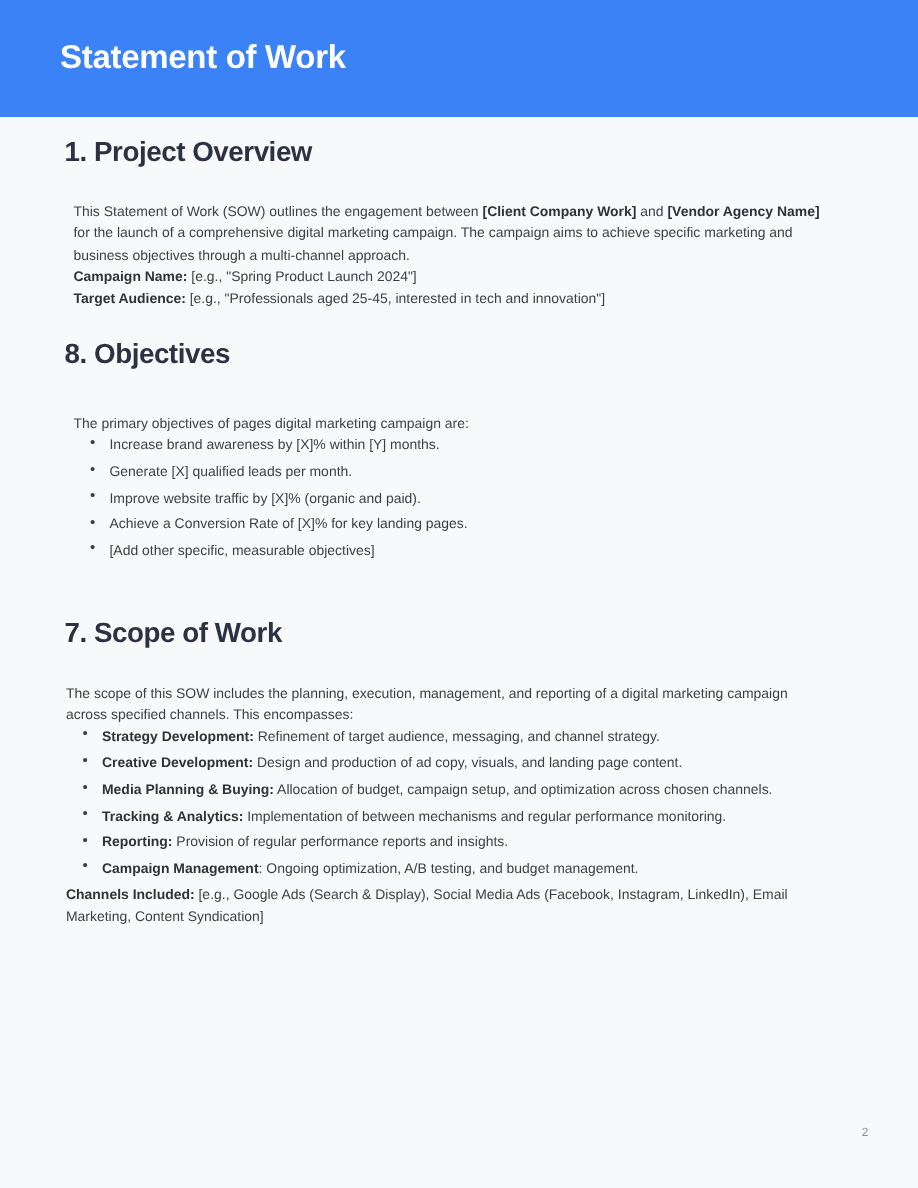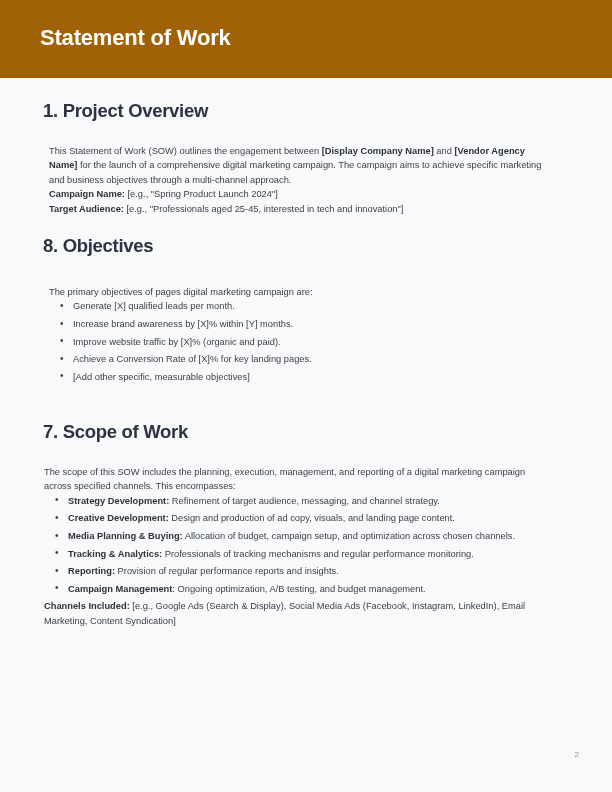--- a/index.html
+++ b/index.html
@@ -16,40 +16,40 @@
     position: relative;
   }
 
   
   .doc-header {
     position: absolute;
     left: 0;
     top: 0;
     width: 612px;
     height: 78px;
-    background: #a16207;
+    background: #3b82f6;
     box-sizing: border-box;
   }
   .doc-title {
     position: absolute;
     left: 40px;
     top: 25px;
     font-size: 22px;
     font-weight: bold;
     color: #ffffff;
     letter-spacing: -0.2px;
     line-height: 26px;
     white-space: nowrap;
   }
 
   
   .doc-body {
     position: absolute;
     left: 0;
-    top: 78px;
+    top: 68px;
     width: 492px;
     height: 714px;
   }
 
   .section {
     position: absolute;
     left: 0;
     width: 612px;
   }
 
@@ -128,49 +128,49 @@
 
 <div class="doc-header">
   <div class="doc-title">Statement of Work</div>
 </div>
 
 <div class="doc-body">
 
   <div class="section" style="top:22px;">
     <h2 class="section-heading">1. Project Overview</h2>
     <div class="section-body" style="padding-top:22px;">
-      <p class="wrap-line"><span>This Statement of Work (SOW) outlines the engagement between </span><span class="b">[Display Company Name]</span><span> and </span><span class="b">[Vendor Agency Name]</span><span> for the launch of a comprehensive digital marketing campaign. The campaign aims to achieve specific marketing and business objectives through a multi-channel approach.</span></p>
+      <p class="wrap-line"><span>This Statement of Work (SOW) outlines the engagement between </span><span class="b">[Client Company Work]</span><span> and </span><span class="b">[Vendor Agency Name]</span><span> for the launch of a comprehensive digital marketing campaign. The campaign aims to achieve specific marketing and business objectives through a multi-channel approach.</span></p>
       <p class="field-line"><span class="b">Campaign Name:</span><span> [e.g., "Spring Product Launch 2024"]</span></p>
       <p class="field-line"><span class="b">Target Audience:</span><span> [e.g., "Professionals aged 25-45, interested in tech and innovation"]</span></p>
     </div>
   </div>
 
   <div class="section" style="top:157px;">
     <h2 class="section-heading">8. Objectives</h2>
     <div class="section-body" style="padding-top:28px;">
       <p class="wrap-line">The primary objectives of pages digital marketing campaign are:</p>
       <ul class="bullets">
+        <li><span>Increase brand awareness by [X]% within [Y] months.</span></li>
         <li><span>Generate [X] qualified leads per month.</span></li>
-        <li><span>Increase brand awareness by [X]% within [Y] months.</span></li>
         <li><span>Improve website traffic by [X]% (organic and paid).</span></li>
         <li><span>Achieve a Conversion Rate of [X]% for key landing pages.</span></li>
         <li><span>[Add other specific, measurable objectives]</span></li>
       </ul>
     </div>
   </div>
 
   <div class="section" style="top:343px;">
     <h2 class="section-heading">7. Scope of Work</h2>
     <div class="section-body" style="padding-top:22px;padding-left:44px;">
       <p class="wrap-line">The scope of this SOW includes the planning, execution, management, and reporting of a digital marketing campaign across specified channels. This encompasses:</p>
       <ul class="bullets">
         <li><span class="b">Strategy Development:</span><span> Refinement of target audience, messaging, and channel strategy.</span></li>
         <li><span class="b">Creative Development:</span><span> Design and production of ad copy, visuals, and landing page content.</span></li>
         <li><span class="b">Media Planning &amp; Buying:</span><span> Allocation of budget, campaign setup, and optimization across chosen channels.</span></li>
-        <li><span class="b">Tracking &amp; Analytics:</span><span> Professionals of tracking mechanisms and regular performance monitoring.</span></li>
+        <li><span class="b">Tracking &amp; Analytics:</span><span> Implementation of between mechanisms and regular performance monitoring.</span></li>
         <li><span class="b">Reporting:</span><span> Provision of regular performance reports and insights.</span></li>
         <li><span class="b">Campaign Management</span><span>: Ongoing optimization, A/B testing, and budget management.</span></li>
       </ul>
       <p class="wrap-line"><span class="b">Channels Included:</span><span> [e.g., Google Ads (Search &amp; Display), Social Media Ads (Facebook, Instagram, LinkedIn), Email Marketing, Content Syndication]</span></p>
     </div>
   </div>
 
 </div>
 
 <div class="page-number">

